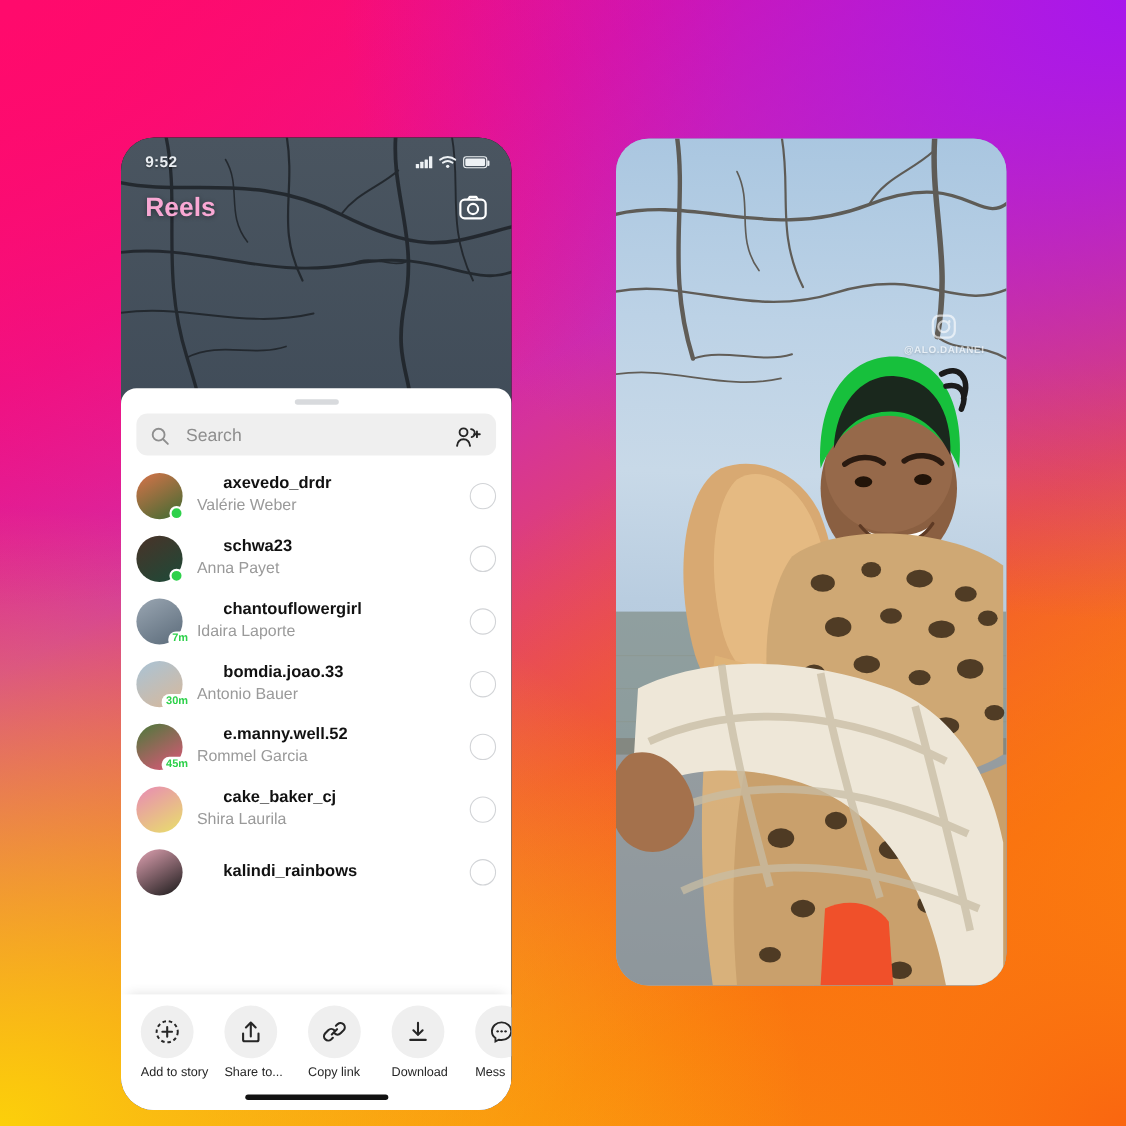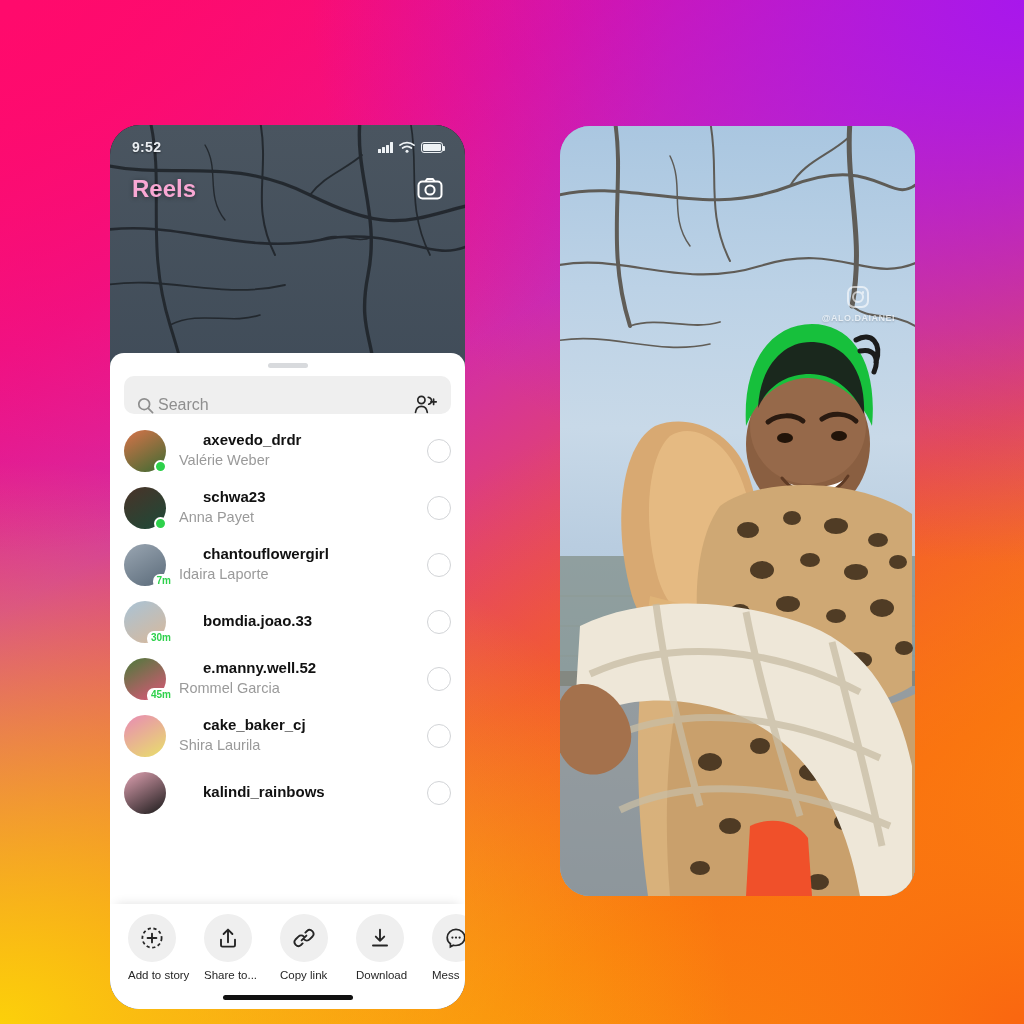--- a/index.html
+++ b/index.html
@@ -56,21 +56,21 @@
   .sheet {
     position: absolute; left: 0; right: 0; bottom: 0; top: 228px;
     background: #fff; border-radius: 14px 14px 0 0;
     display: flex; flex-direction: column; overflow: hidden;
   }
   .grabber { width: 40px; height: 5px; border-radius: 3px; background: #d8dadd; margin: 10px auto 8px; }
 
   .search-row { padding: 0 14px 8px; }
   .search-box {
     height: 38px; background: #efefef; border-radius: 10px;
-    display: flex; align-items: flex-end; gap: 4px; padding: 0 13px;
+    display: flex; align-items: flex-start; gap: 15px; padding: 12px 13px;
   }
   .search-text { color:#8e8e8e; font-size:16px; }
   .search-box .grow { flex: 1; }
 
   .contacts { flex: 1; overflow: hidden; padding: 0 14px; }
   .row { display: flex; align-items: center; height: 57px; gap: 13px; }
   .av-wrap { position: relative; width: 42px; height: 42px; flex: 0 0 42px; }
   .av { width:42px; height:42px; border-radius:50%; overflow:hidden; background:#cfcfcf; position:relative; }
   .av::before { content:""; position:absolute; inset:0; }
   .dot-online {
@@ -209,20 +209,21 @@
           </div>
           <div class="pick"></div>
         </div>
         <div class="row">
           <div class="av-wrap">
             <div class="av" style="background: linear-gradient(150deg, rgb(169, 195, 214), rgb(216, 184, 154));"></div>
             <span class="badge-time">30m</span>
           </div>
           <div class="names">
             <div class="uname">bomdia.joao.33</div>
+            <div class="rname">Antonio Bauer</div>
           </div>
           <div class="pick"></div>
         </div>
         <div class="row">
           <div class="av-wrap">
             <div class="av" style="background: linear-gradient(150deg, rgb(74, 122, 58), rgb(224, 86, 122));"></div>
             <span class="badge-time">45m</span>
           </div>
           <div class="names">
             <div class="uname">e.manny.well.52</div>

